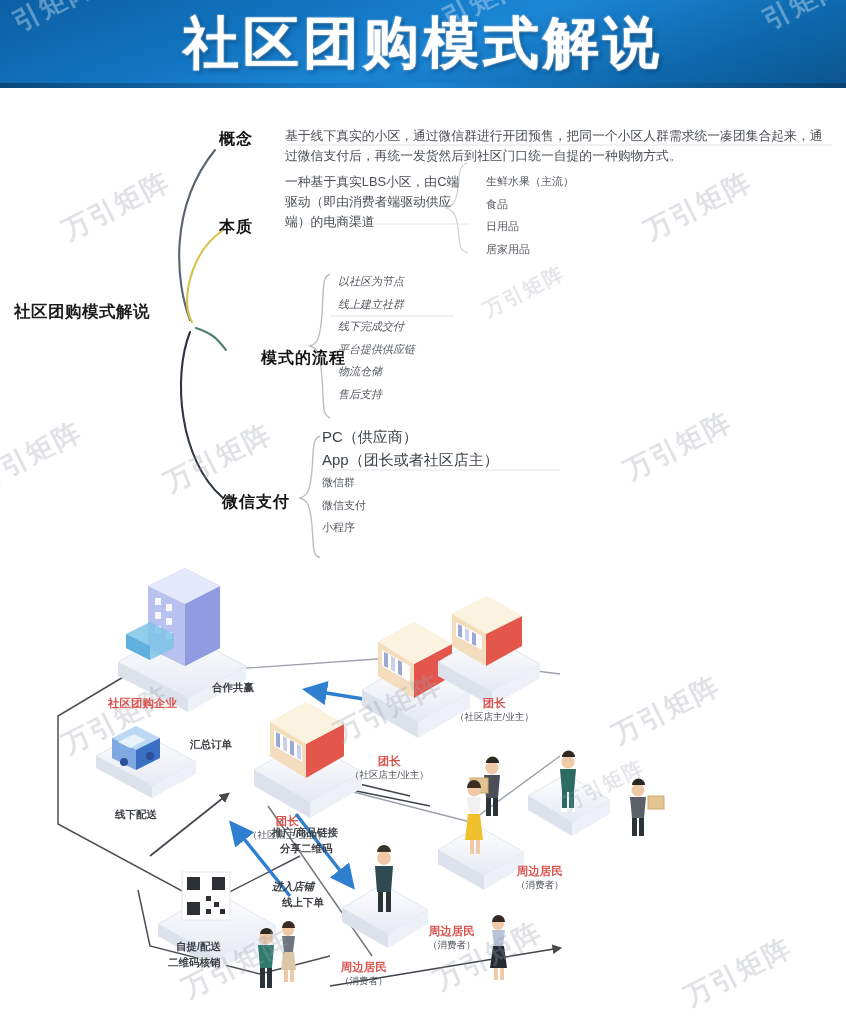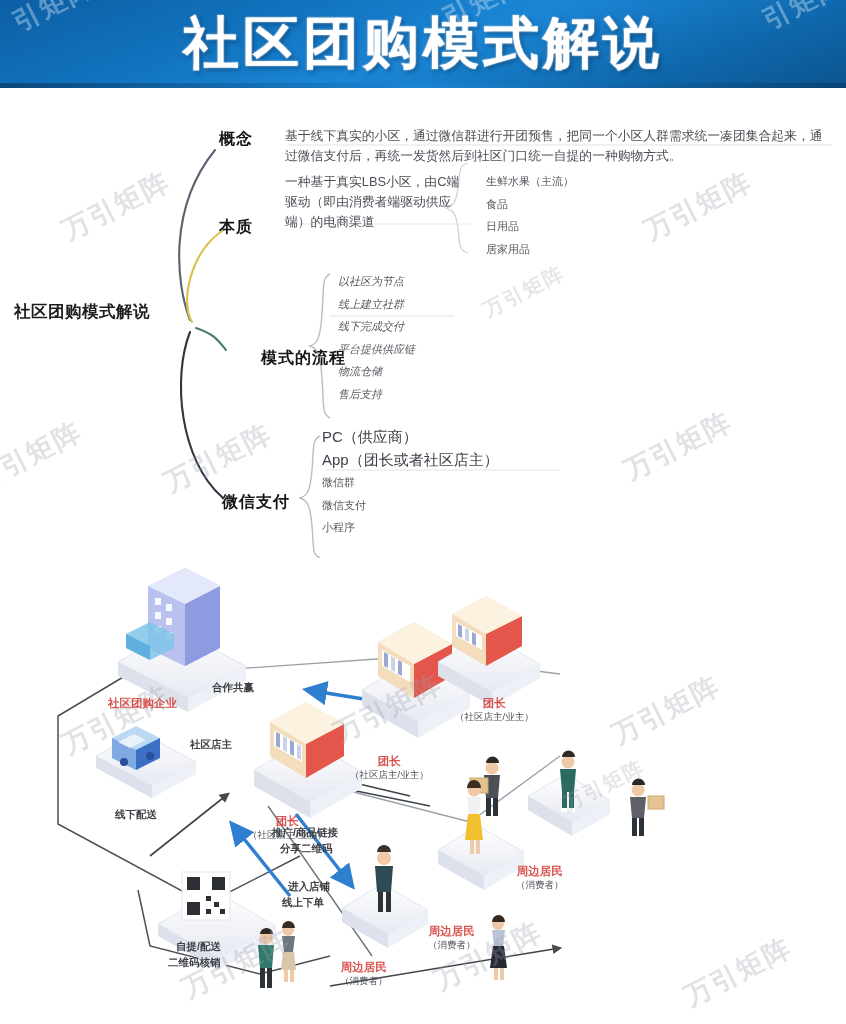--- a/index.html
+++ b/index.html
@@ -383,21 +383,21 @@
     <div class="main">周边居民</div>
     <div class="sub">（消费者）</div>
   </div>
 
   <div class="lbl" style="left:340px;top:404px;">
     <div class="main">周边居民</div>
     <div class="sub">（消费者）</div>
   </div>
 
   <div class="lbl flow" style="left:212px;top:124px;">合作共赢</div>
-  <div class="lbl flow" style="left:190px;top:181px;">社区店主</div>
+  <div class="lbl flow" style="left:190px;top:181px;">汇总订单</div>
   <div class="lbl flow" style="left:115px;top:251px;">线下配送</div>
   <div class="lbl flow" style="left:272px;top:269px;">推广/商品链接</div>
   <div class="lbl flow" style="left:280px;top:285px;">分享二维码</div>
-  <div class="lbl flow" style="left:288px;top:323px;">进入店铺</div>
+  <div class="lbl flow" style="left:272px;top:323px;font-style:italic;">进入店铺</div>
   <div class="lbl flow" style="left:282px;top:339px;">线上下单</div>
   <div class="lbl flow" style="left:176px;top:383px;">自提/配送</div>
   <div class="lbl flow" style="left:168px;top:399px;">二维码核销</div>
 </div>
 
 </body></html>

